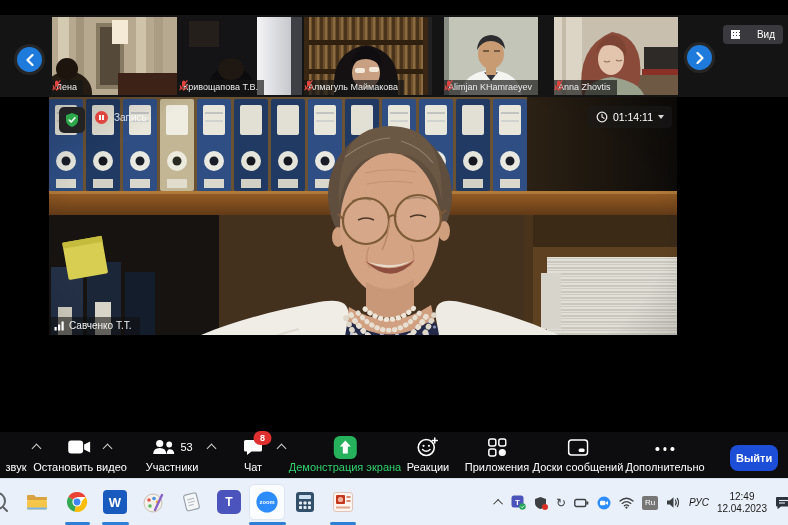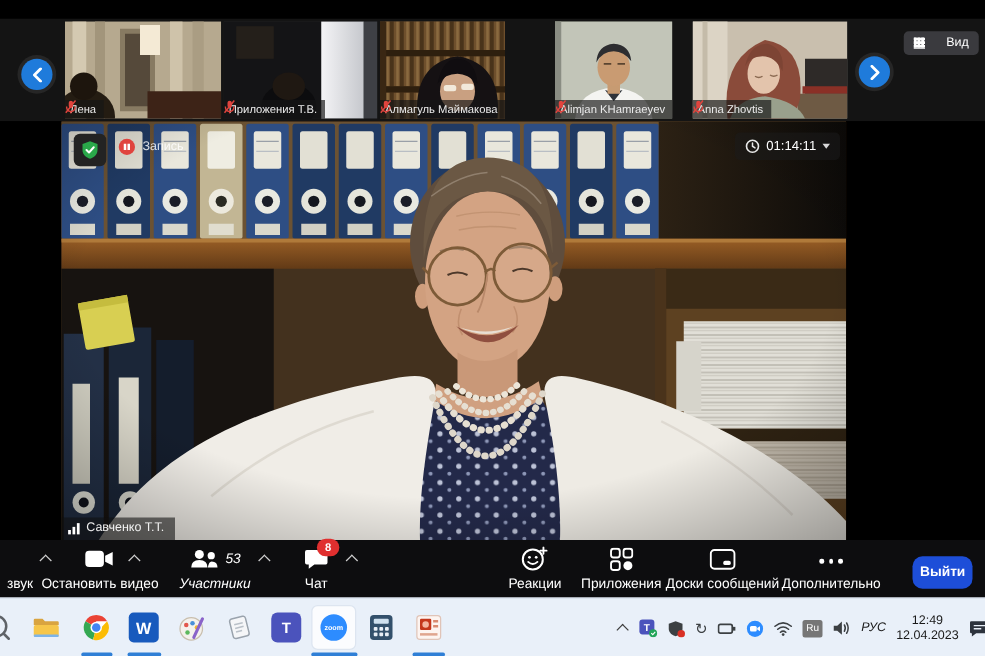--- a/index.html
+++ b/index.html
@@ -9,36 +9,36 @@
   
   .titlebar{position:absolute;top:0;left:0;right:0;height:15px;background:#fbfbfb;border-bottom:1px solid #e3e3e3;}
   .title-text{position:absolute;left:3px;top:1px;font-size:10px;color:#3d3d3d;white-space:nowrap;}
   .winctl{position:absolute;top:0;height:15px;line-height:14px;font-size:9px;color:#555;text-align:center;width:20px;cursor:default;}
   .winctl.min{right:84px;} .winctl.max{right:44px;} .winctl.close{right:6px;}
 
   
   .filmstrip{position:absolute;top:15px;left:0;right:0;height:82px;background:#141414;}
   .thumb{position:absolute;top:2px;height:78px;overflow:hidden;background:#222;}
   .thumb svg{position:absolute;top:0;left:0;}
-  .t1{left:52px;width:125px;} .t2{left:179px;width:123px;} .t3{left:304px;width:100px;}
+  .t1{left:52px;width:125px;} .t2{left:179px;width:123px;} .t3{left:304px;width:128px;}
   .t4{left:444px;width:94px;} .t5{left:554px;width:124px;}
   .thumb-name{position:absolute;left:0;bottom:0;display:flex;align-items:center;gap:3px;
     background:rgba(22,22,22,.68);color:#ececec;font-size:9px;padding:2px 6px 3px 4px;white-space:nowrap;max-width:100%;box-sizing:border-box;overflow:hidden;}
   .nav-arrow{position:absolute;width:25px;height:25px;border-radius:50%;background:#1f7bdb;
     display:flex;align-items:center;justify-content:center;box-shadow:0 0 0 3px rgba(255,255,255,.08);cursor:pointer;}
   .nav-left{left:17px;top:32px;} .nav-right{left:687px;top:30px;}
   .view-btn{position:absolute;right:5px;top:10px;height:19px;background:#3a3a3e;border-radius:4px;
     color:#fff;font-size:10px;display:flex;align-items:center;gap:17px;padding:0 8px;cursor:pointer;}
   .grid-ic{display:inline-block;width:9px;height:8px;
     background:linear-gradient(#fff 2px,transparent 2px) 0 0/3px 3px,linear-gradient(90deg,#fff 2px,transparent 2px) 0 0/3px 3px;
     background-color:transparent;border-bottom:1px solid #fff;}
 
   
   .stage{position:absolute;top:97px;left:0;right:0;height:335px;background:#000;}
-  .main-video{position:absolute;left:49px;top:0;width:628px;height:335px;overflow:hidden;background:#1c150d;}
+  .main-video{position:absolute;left:49px;top:0;width:628px;height:238px;overflow:hidden;background:#1c150d;}
   .shield-badge{position:absolute;left:10px;top:10px;width:26px;height:26px;background:#232323;border-radius:5px;
     display:flex;align-items:center;justify-content:center;cursor:pointer;}
   .rec{position:absolute;left:46px;top:14px;display:flex;align-items:center;gap:6px;}
   .rec-dot{width:13px;height:13px;border-radius:50%;background:#e0443e;display:flex;align-items:center;justify-content:center;gap:1.5px;}
   .rec-dot i{display:block;width:1.8px;height:5px;background:#fff;}
   .rec-label{color:rgba(255,255,255,.82);font-size:10px;}
   .timer{position:absolute;right:5px;top:9px;height:22px;background:rgba(28,28,28,.55);border-radius:4px;
     display:flex;align-items:center;gap:5px;padding:0 8px;color:#fff;font-size:10.5px;cursor:pointer;}
   .caret-down{width:0;height:0;border-left:3.5px solid transparent;border-right:3.5px solid transparent;border-top:4px solid #d8d8d8;}
   .nametag{position:absolute;left:0;bottom:0;display:flex;align-items:center;gap:4px;
@@ -123,21 +123,21 @@
         <ellipse cx="52" cy="68" rx="22" ry="18" fill="#0c0c0e"></ellipse>
         <ellipse cx="52" cy="52" rx="13" ry="11" fill="#1f1812"></ellipse>
       </svg>
       <div class="thumb-name">
         <svg width="9" height="11" viewBox="0 0 9 11">
             <rect x="3" y="0.5" width="3.4" height="6" rx="1.7" fill="#e0443e"></rect>
             <path d="M1.3 5.2 C1.3 8 3 9.2 4.7 9.2 C6.4 9.2 8.1 8 8.1 5.2" fill="none" stroke="#e0443e" stroke-width="1.1"></path>
             <line x1="4.7" y1="9.2" x2="4.7" y2="10.8" stroke="#e0443e" stroke-width="1.1"></line>
             <line x1="0.6" y1="10.2" x2="8.4" y2="0.4" stroke="#e0443e" stroke-width="1.2"></line>
           </svg>
-        <span>Приложения Т.В.</span>
+        <span>Кривощапова Т.В.</span>
       </div>
     </div>
 
     <div class="thumb t3">
       <svg width="124" height="78" viewBox="0 0 124 78">
         <rect width="124" height="78" fill="#5a3f22"></rect>
         <pattern id="books" width="8" height="26" patternUnits="userSpaceOnUse">
           <rect width="8" height="26" fill="#6e4f2c"></rect>
             <rect x="0" width="3" height="26" fill="#49331a"></rect>
             <rect x="5" width="2" height="26" fill="#8a6a3f"></rect>
@@ -399,21 +399,21 @@
       <span class="ic">
         <svg width="23" height="14" viewBox="0 0 23 14">
             <rect x="0" y="0.5" width="15" height="13" rx="3.2" fill="#fff"></rect>
             <path d="M16 4.6 L22 1.6 V12.4 L16 9.4 Z" fill="#fff"></path>
           </svg>
       </span>
       <span>Остановить видео</span>
     </div>
     <span class="chev" style="left:104px;"></span>
 
-    <div class="tbi" style="left:172px;font-style:italic;">
+    <div class="tbi" style="left:172px;">
       <span class="ic" style="gap:5px;">
         <svg width="24" height="16" viewBox="0 0 24 16">
             <circle cx="8" cy="4.5" r="3.6" fill="#fff"></circle>
             <path d="M1.5 15 Q1.5 9 8 9 Q14.5 9 14.5 15 Z" fill="#fff"></path>
             <circle cx="17.5" cy="5.5" r="2.9" fill="#fff"></circle>
             <path d="M14.8 15 Q15.5 10.3 17.8 10.2 Q22.5 10.2 22.5 15 Z" fill="#fff"></path>
           </svg>
         <span style="font-size:11px;">53</span>
       </span>
       <span>Участники</span>
@@ -424,20 +424,30 @@
       <span class="ic">
         <svg width="19" height="17" viewBox="0 0 19 17">
             <path d="M2 1 H17 Q18.5 1 18.5 2.5 V11 Q18.5 12.5 17 12.5 H8 L3.5 16 V12.5 H2 Q0.5 12.5 0.5 11 V2.5 Q0.5 1 2 1 Z" fill="#fff"></path>
           </svg>
         <span class="badge">8</span>
       </span>
       <span>Чат</span>
     </div>
     <span class="chev" style="left:278px;"></span>
 
+    <div class="tbi" style="left:345px;">
+      <span class="ic">
+        <span class="share-ic">
+          <svg width="13" height="14" viewBox="0 0 13 14">
+              <path d="M6.5 0.5 L12 6.5 H9 V13.5 H4 V6.5 H1 Z" fill="#fff"></path>
+            </svg>
+        </span>
+      </span>
+      <span class="green-label">Демонстрация экрана</span>
+    </div>
 
     <div class="tbi" style="left:428px;">
       <span class="ic">
         <svg width="22" height="20" viewBox="0 0 22 20">
             <circle cx="9.5" cy="10.5" r="8" fill="none" stroke="#fff" stroke-width="1.6"></circle>
             <circle cx="6.8" cy="8.8" r="1.1" fill="#fff"></circle>
             <circle cx="12.2" cy="8.8" r="1.1" fill="#fff"></circle>
             <path d="M5.8 12.5 Q9.5 16 13.2 12.5" fill="none" stroke="#fff" stroke-width="1.5" stroke-linecap="round"></path>
             <path d="M18 1 V6 M15.5 3.5 H20.5" stroke="#fff" stroke-width="1.5" stroke-linecap="round"></path>
           </svg>

